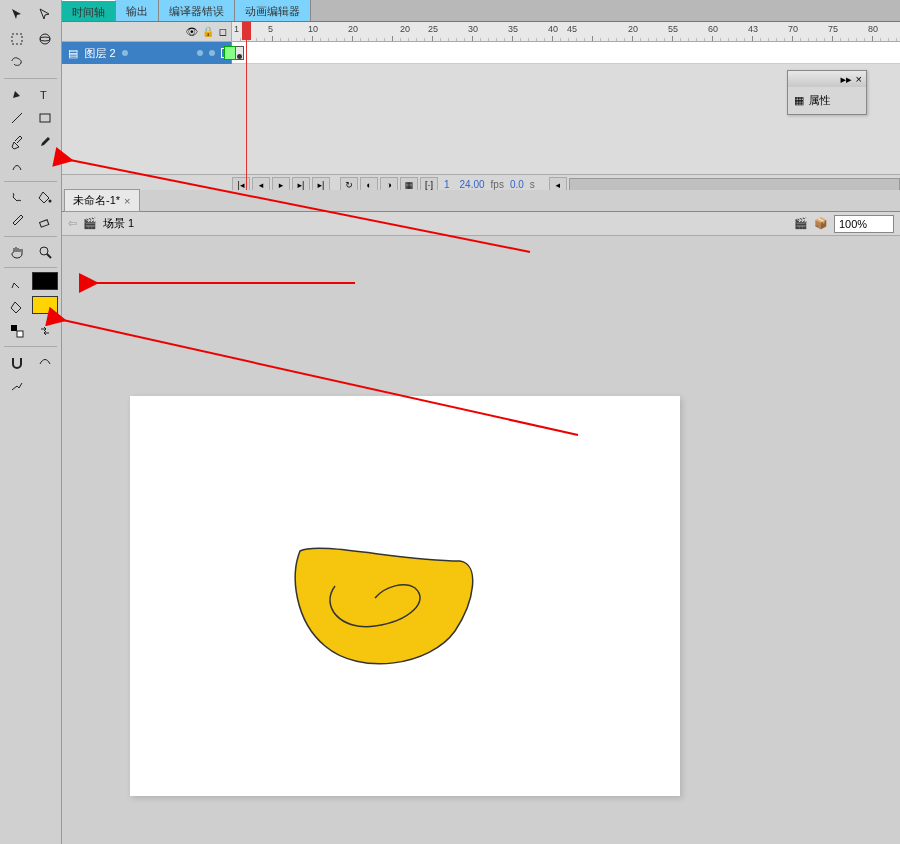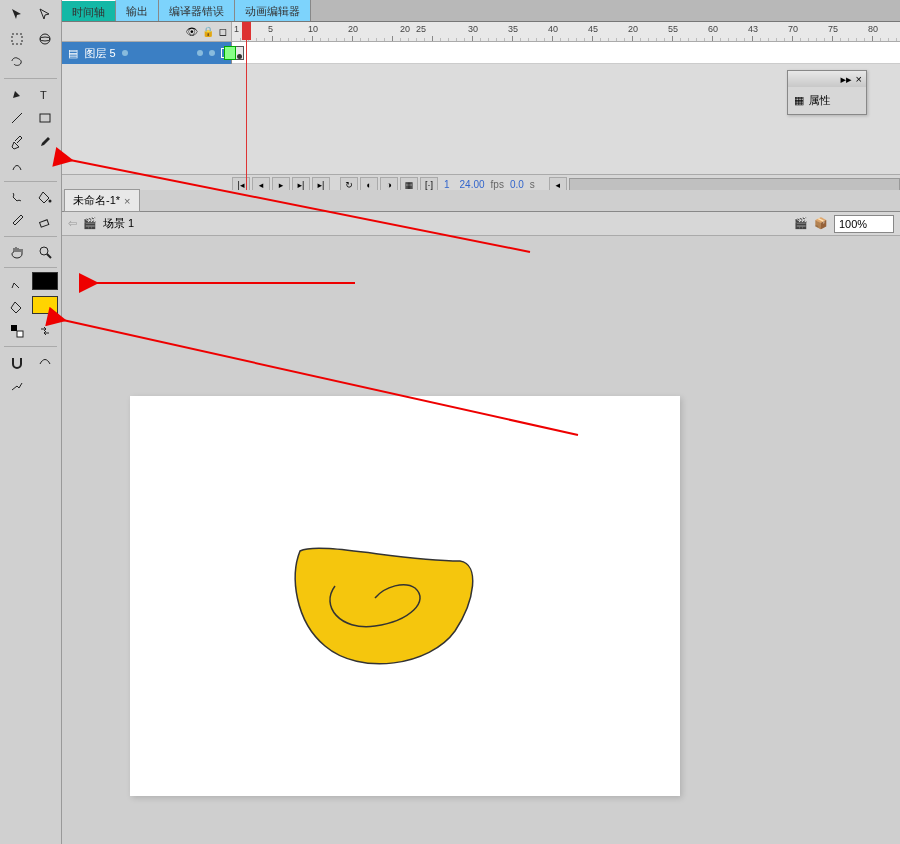--- a/index.html
+++ b/index.html
@@ -257,25 +257,25 @@
       <span>👁</span>
       <span>🔒</span>
       <span>◻</span>
     </div>
     <div class="ruler" id="ruler">
         <span class="ruler-num" style="left:2px">1</span>
         <span class="ruler-num" style="left:36px">5</span>
         <span class="ruler-num" style="left:76px">10</span>
         <span class="ruler-num" style="left:116px">20</span>
         <span class="ruler-num" style="left:168px">20</span>
-        <span class="ruler-num" style="left:184px">25</span>
+        <span class="ruler-num" style="left:196px">25</span>
         <span class="ruler-num" style="left:236px">30</span>
         <span class="ruler-num" style="left:276px">35</span>
         <span class="ruler-num" style="left:316px">40</span>
-        <span class="ruler-num" style="left:356px">45</span>
+        <span class="ruler-num" style="left:335px">45</span>
         <span class="ruler-num" style="left:396px">20</span>
         <span class="ruler-num" style="left:436px">55</span>
         <span class="ruler-num" style="left:476px">60</span>
         <span class="ruler-num" style="left:516px">43</span>
         <span class="ruler-num" style="left:556px">70</span>
         <span class="ruler-num" style="left:596px">75</span>
         <span class="ruler-num" style="left:636px">80</span>
         <span class="tick minor" style="left:8px"></span>
         <span class="tick minor" style="left:16px"></span>
         <span class="tick minor" style="left:24px"></span>
@@ -357,21 +357,21 @@
         <span class="tick minor" style="left:632px"></span>
         <span class="tick " style="left:640px"></span>
         <span class="tick minor" style="left:648px"></span>
         <span class="tick minor" style="left:656px"></span>
         <span class="tick minor" style="left:664px"></span>
       </div>
   </div>
   <div class="layer-row">
     <div class="layer-label">
       <span>▤</span>
-      <span>图层 5</span>
+      <span>图层 2</span>
       <span class="mini"></span>
       <span style="flex:1"></span>
       <span class="mini"></span>
       <span class="mini"></span>
       <span style="width:10px;height:10px;border:1px solid #fff"></span>
     </div>
     <div class="layer-frames">
       <div class="keyframe">
           <div class="dot"></div>
         </div>

